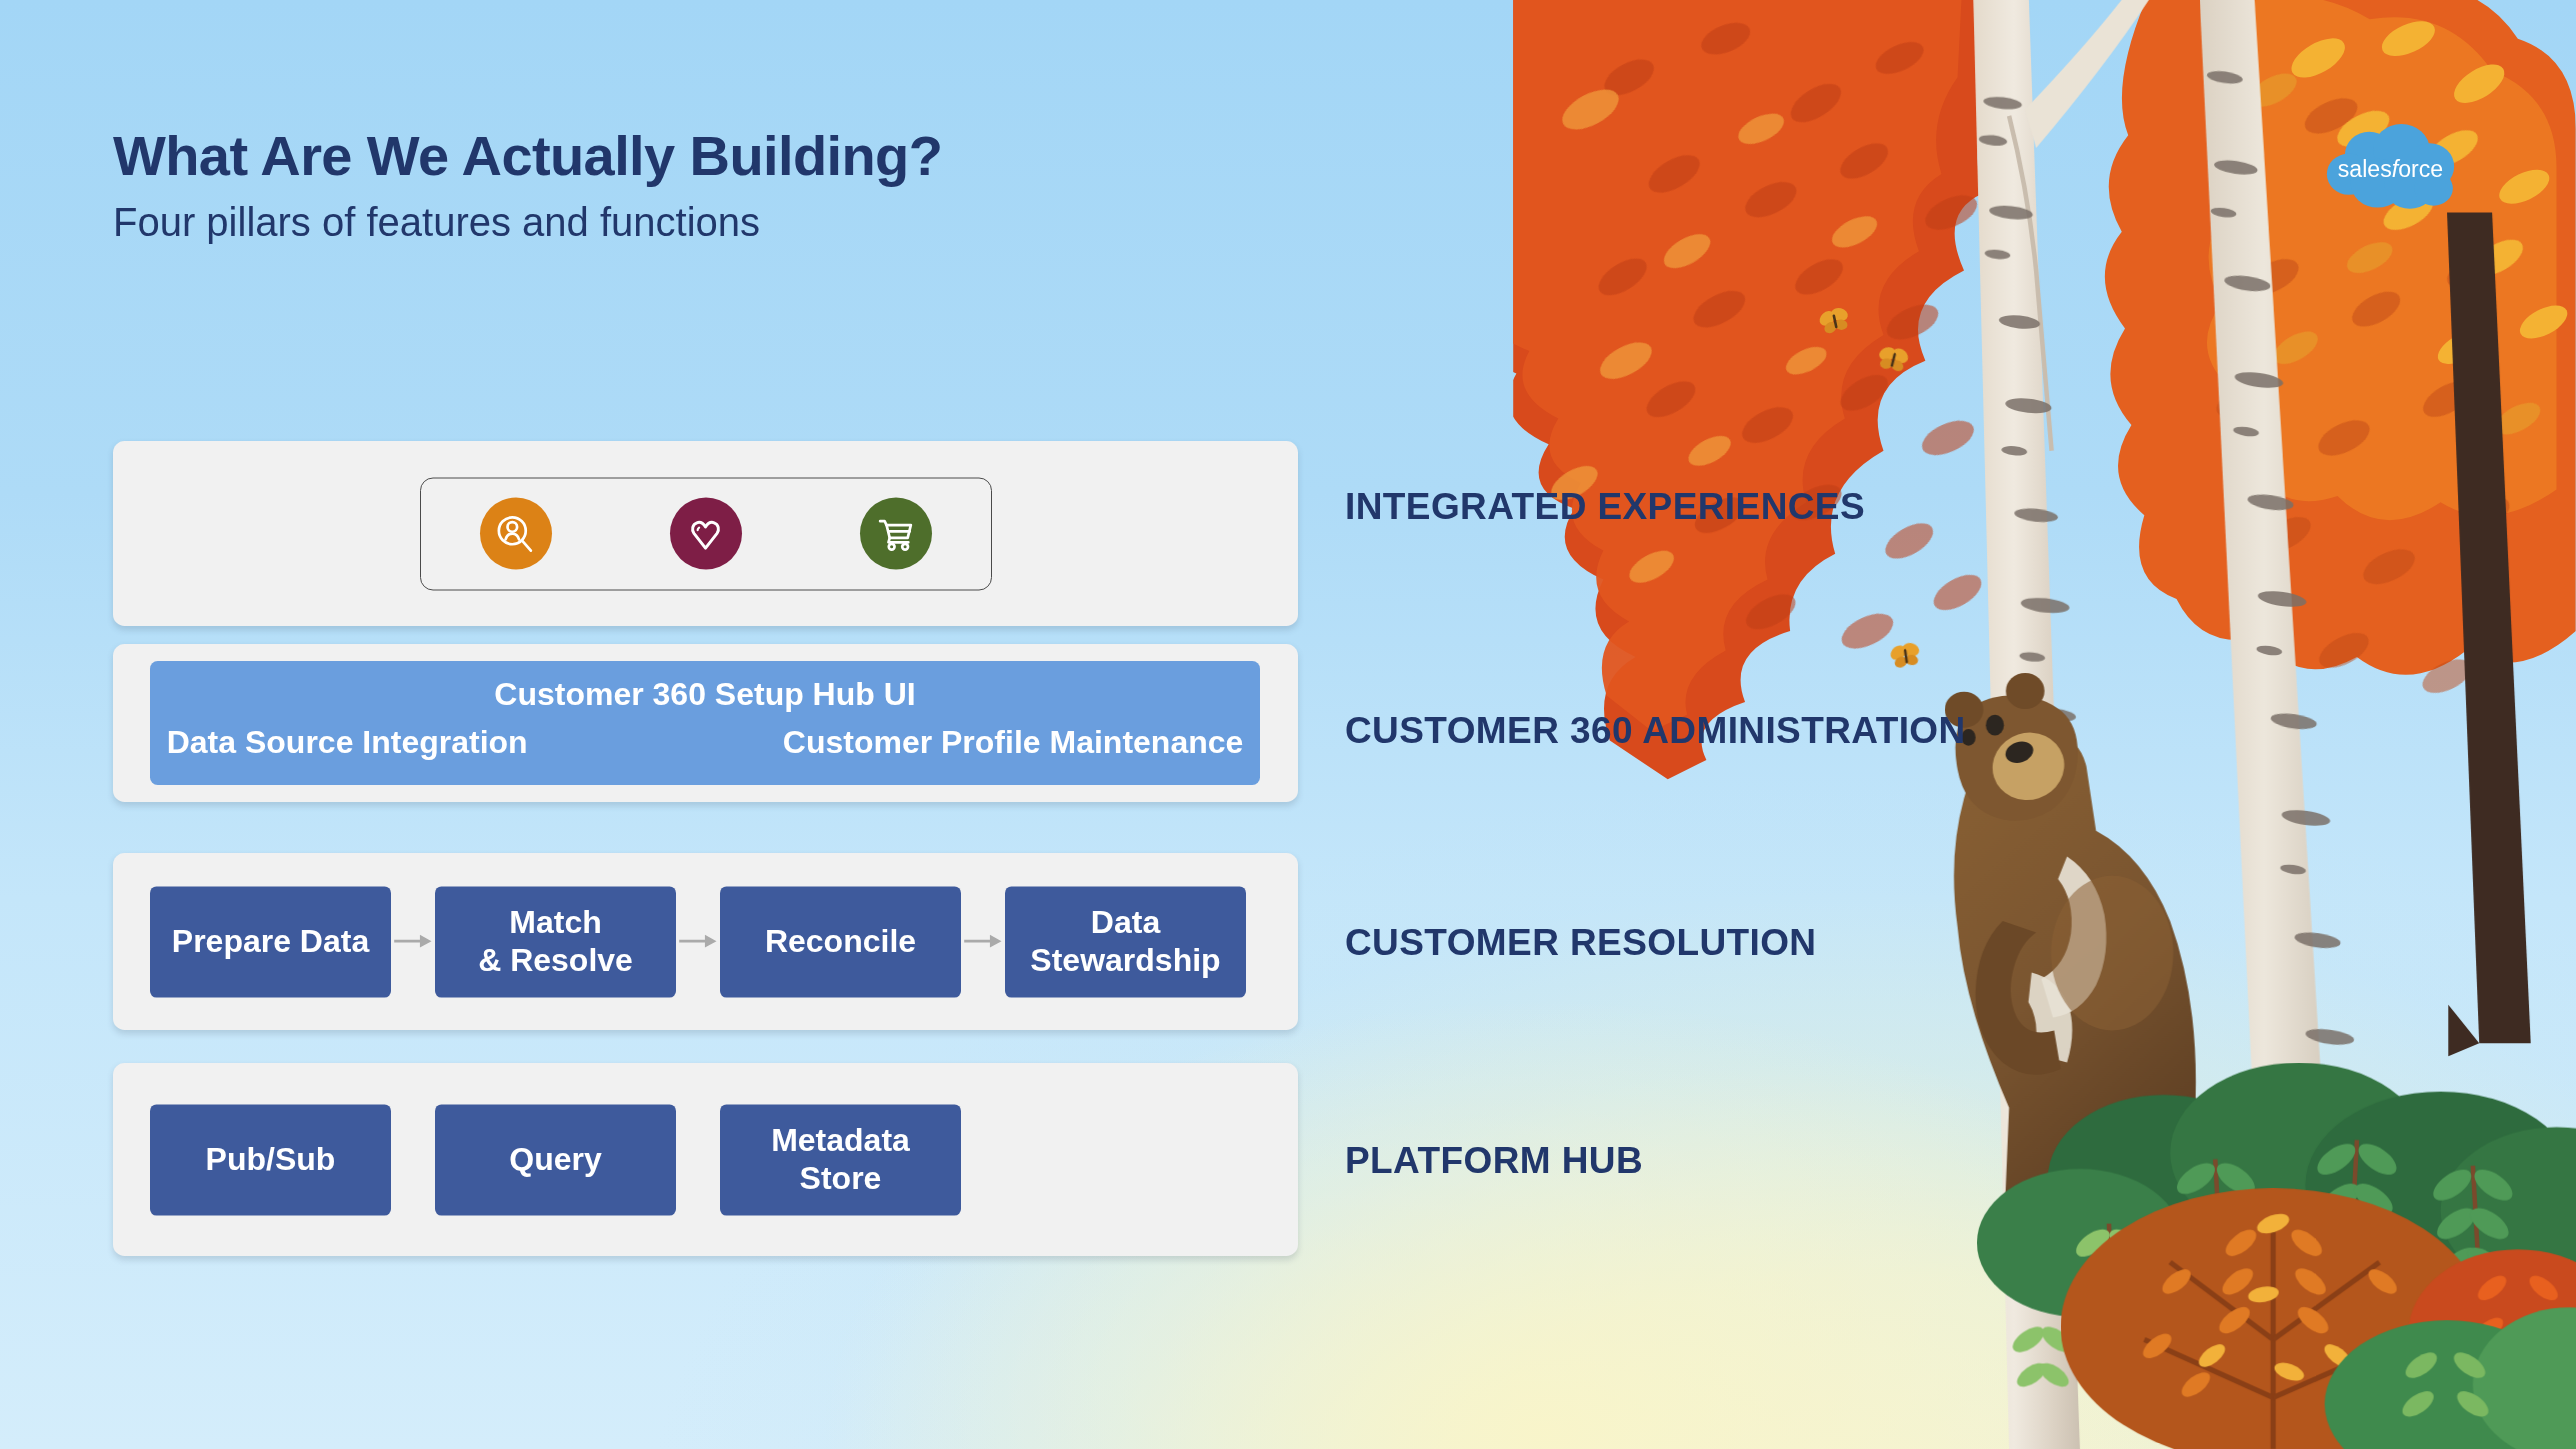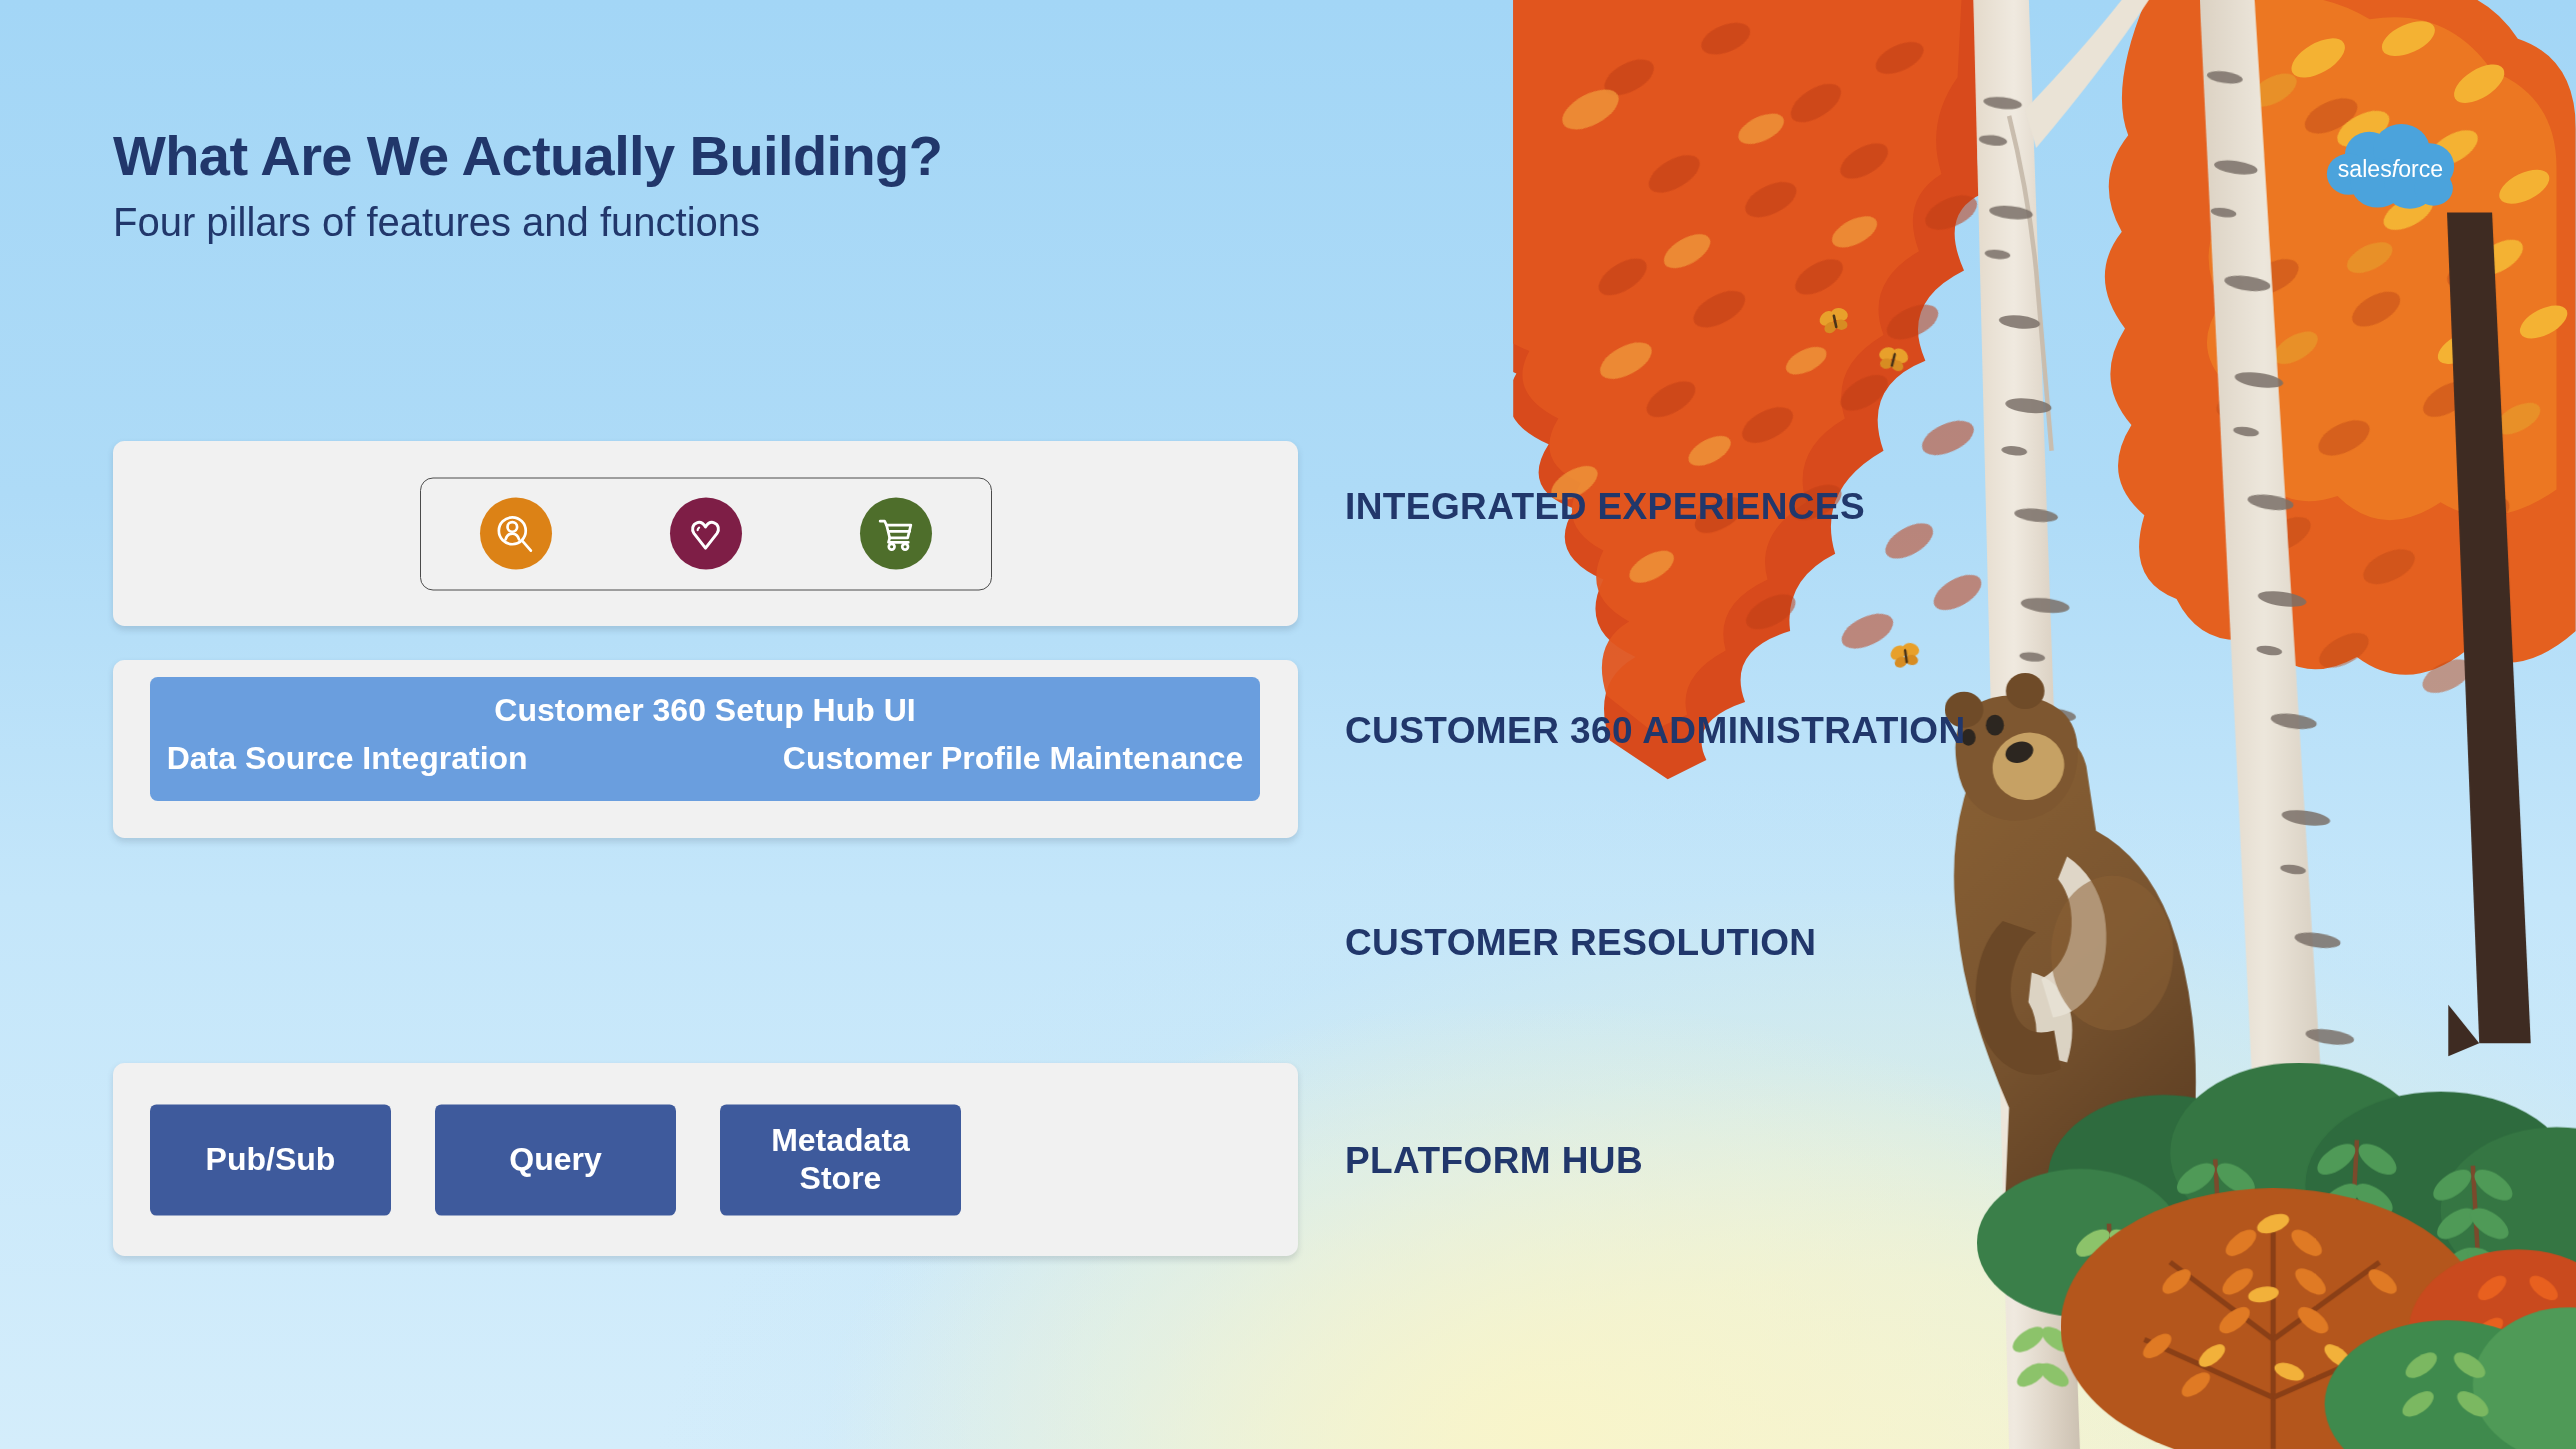--- a/index.html
+++ b/index.html
@@ -45,21 +45,21 @@
   }
 
   
   .panel {
     position:absolute; left:113px; width:1185px;
     background:#F1F1F1;
     border-radius:11.6px;
     box-shadow:0 3.9px 6.4px rgba(60,80,100,0.18);
   }
   #panel1 { top:441px;  height:185px; }
-  #panel2 { top:644px; height:178px;margin-top:16px; }
+  #panel2 { top:644px; height:158px; }
   #panel3 { top:853px; height:177px; }
   #panel4 { top:1063px; height:193px; }
 
   
   .icon-strip {
     position:absolute; left:50%; top:50%;
     transform:translate(-50%,-50%);
     width:572px; height:113px;
     border:1.9px solid #4A4A4A;
     border-radius:13px;
@@ -529,20 +529,43 @@
 
   <div class="panel" id="panel2">
     <div class="bluebar">
       <div class="bb-top">Customer 360 Setup Hub UI</div>
       <div class="bb-left">Data Source Integration</div>
       <div class="bb-right">Customer Profile Maintenance</div>
     </div>
   </div>
   <div class="catlabel" id="cat2">CUSTOMER 360 ADMINISTRATION</div>
 
+  <div class="panel" id="panel3">
+    <div class="boxrow">
+      <div class="dbox">Prepare Data</div>
+      <div class="arrow">
+        <svg width="39" height="19.3" viewBox="0 0 60 30">
+            <path d="M0 13h40v-8l18 10-18 10v-8H0z" fill="#AAAAAA"></path>
+          </svg>
+      </div>
+      <div class="dbox">Match<br>&amp; Resolve</div>
+      <div class="arrow">
+        <svg width="39" height="19.3" viewBox="0 0 60 30">
+            <path d="M0 13h40v-8l18 10-18 10v-8H0z" fill="#AAAAAA"></path>
+          </svg>
+      </div>
+      <div class="dbox">Reconcile</div>
+      <div class="arrow">
+        <svg width="39" height="19.3" viewBox="0 0 60 30">
+            <path d="M0 13h40v-8l18 10-18 10v-8H0z" fill="#AAAAAA"></path>
+          </svg>
+      </div>
+      <div class="dbox">Data<br>Stewardship</div>
+    </div>
+  </div>
   <div class="catlabel" id="cat3">CUSTOMER RESOLUTION</div>
 
   <div class="panel" id="panel4">
     <div class="boxrow">
       <div class="dbox">Pub/Sub</div>
       <div class="gap"></div>
       <div class="dbox">Query</div>
       <div class="gap"></div>
       <div class="dbox">Metadata<br>Store</div>
       <div class="gap"></div>

